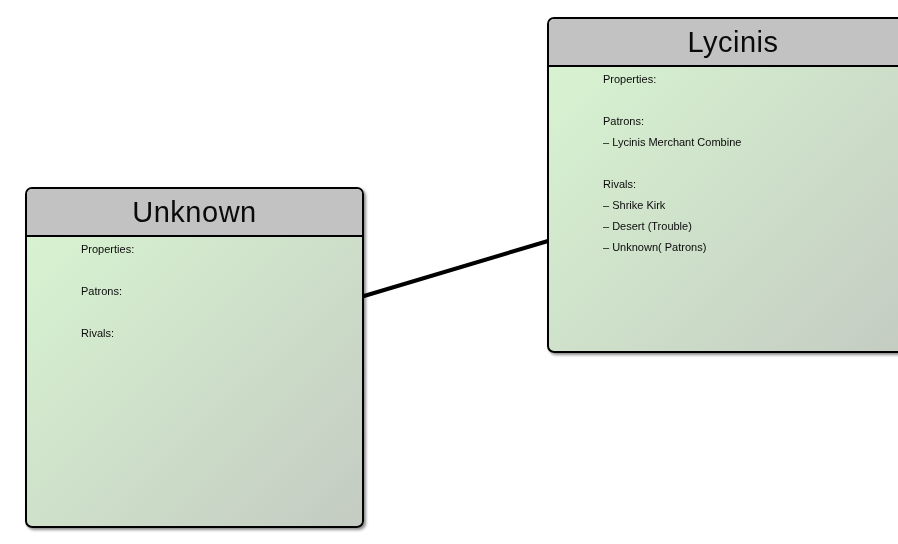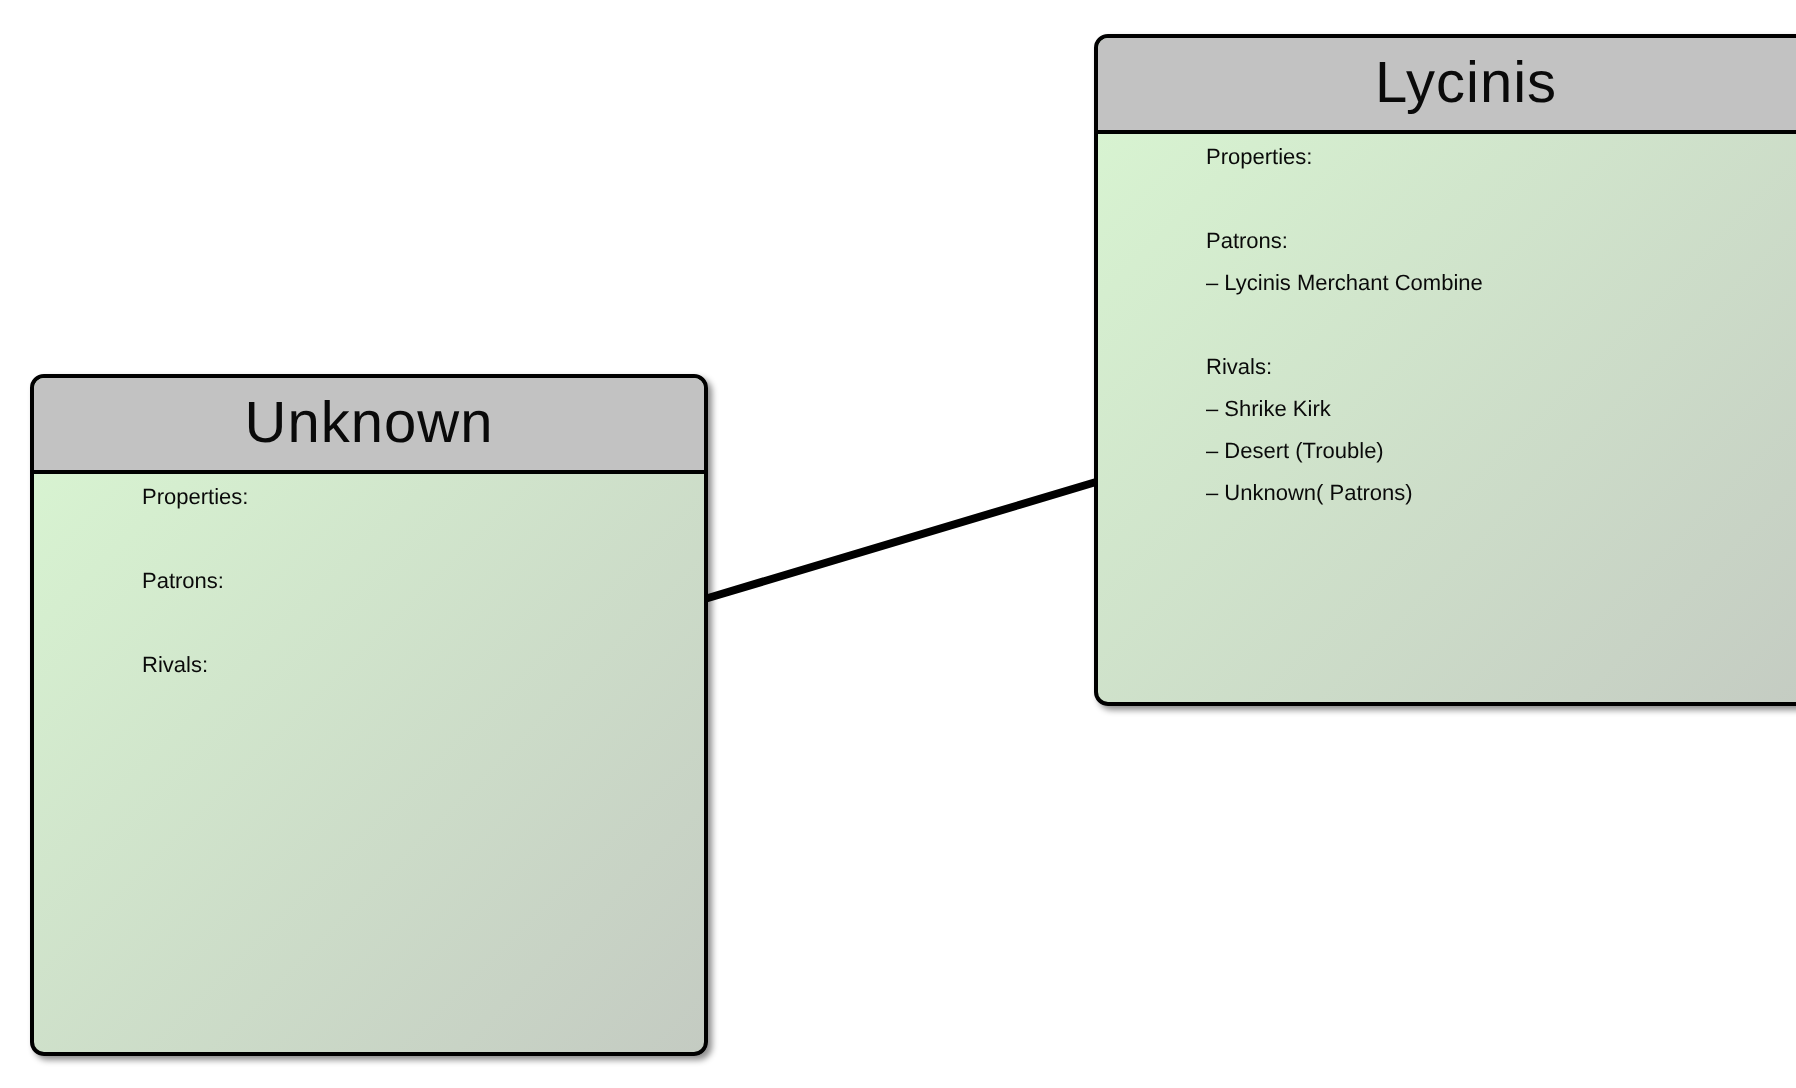--- a/index.html
+++ b/index.html
@@ -33,21 +33,21 @@
     box-sizing: border-box;
     border: 2px solid var(--node-border, #000000);
     border-radius: 7px;
     overflow: hidden;
     background: linear-gradient(135deg,
       var(--node-body-gradient-start, #d9f6d2) 0%,
       var(--node-body-gradient-end, #c4cbc2) 100%);
     box-shadow: 2px 2px 3px rgba(0,0,0,0.45);
   }
   .node-unknown {
-    left: 15px;
+    left: 25px;
     top: 187px;
     width: 339px;
     height: 341px;
   }
   .node-lycinis {
     left: 547px;
     top: 17px;
     width: 372px;
     height: 336px;
   }

